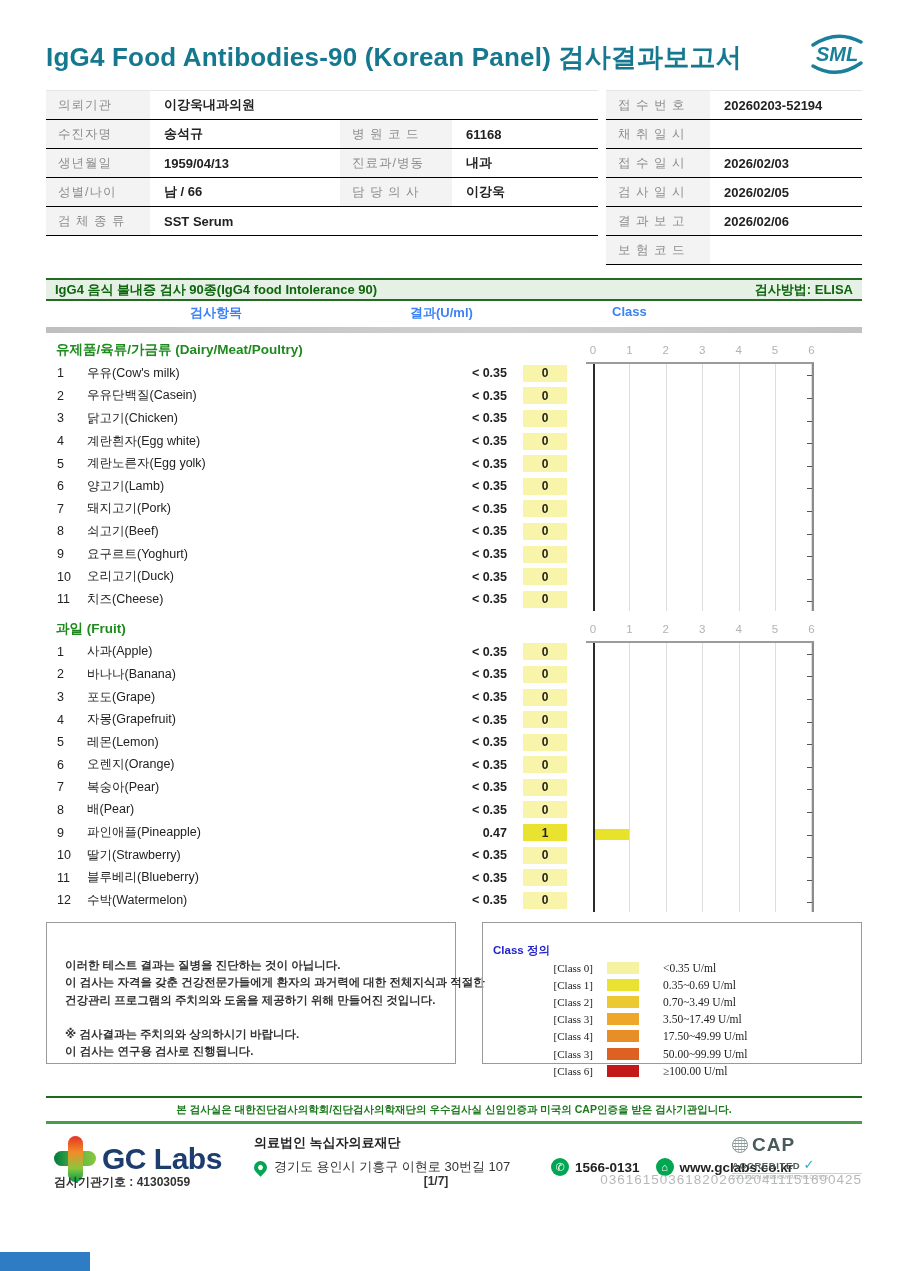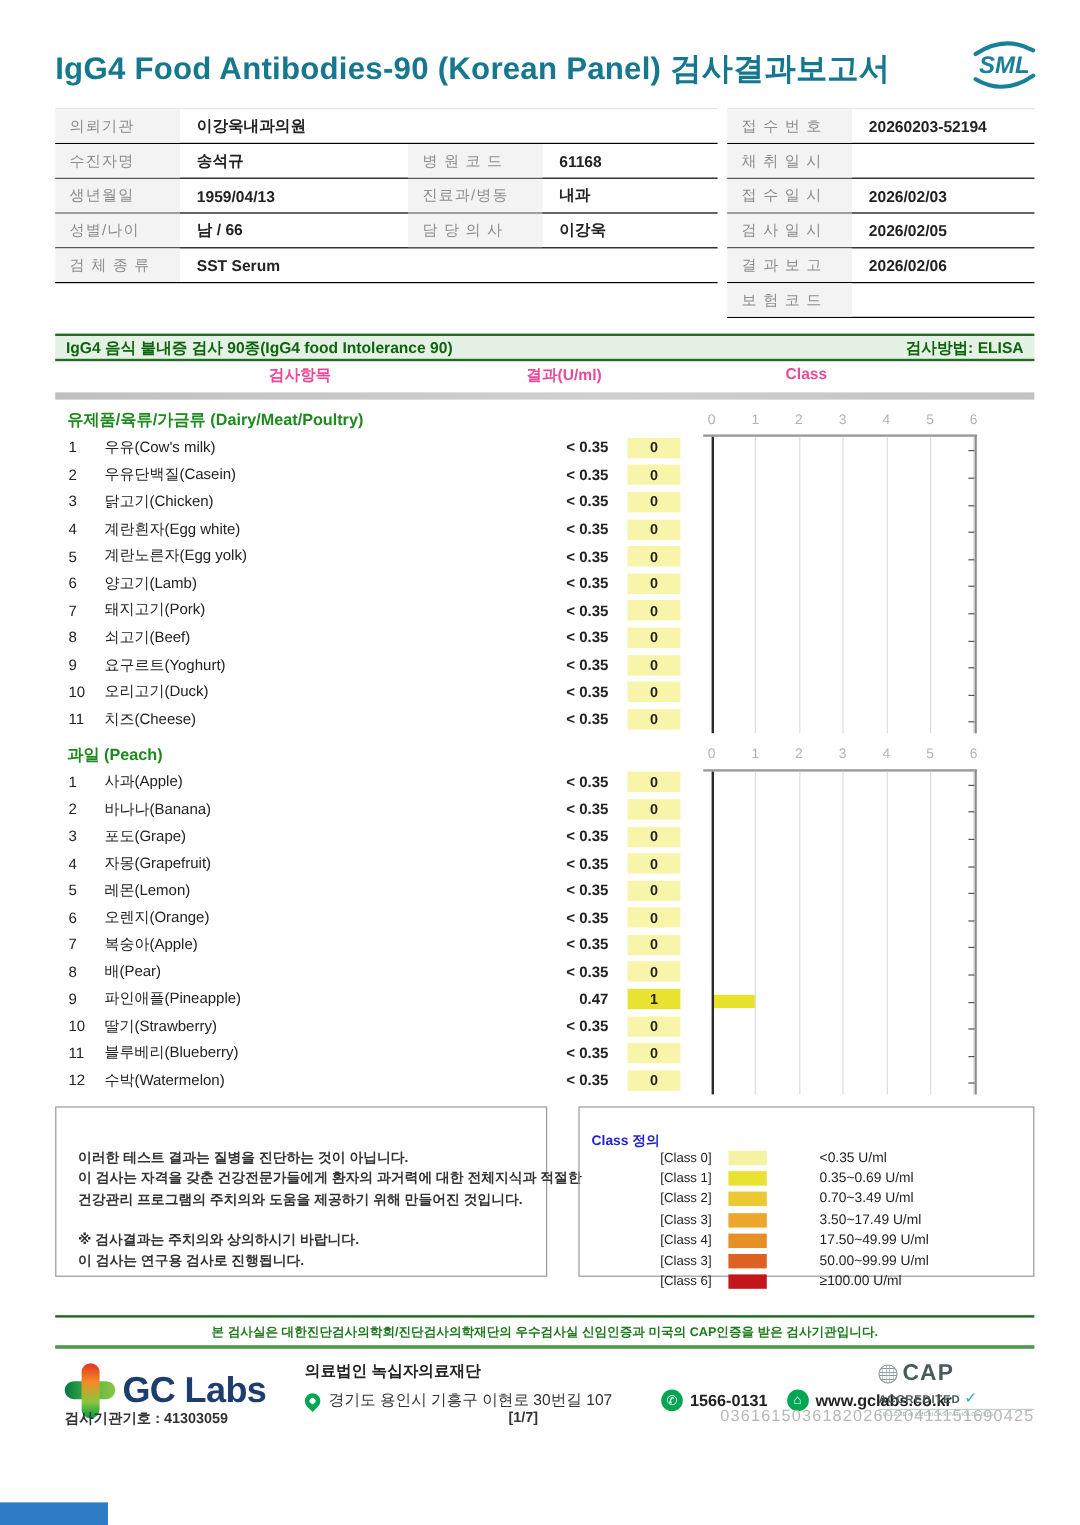--- a/index.html
+++ b/index.html
@@ -19,21 +19,21 @@
   .ilabel{width:104px;background:#F3F3F3;color:#8C8C8C;font-size:12.5px;display:flex;align-items:center;padding-left:12px;letter-spacing:1px;white-space:nowrap;}
   .ilabel.l2{width:112px;}
   .ival{font-weight:bold;font-size:13px;display:flex;align-items:center;padding-left:14px;white-space:nowrap;}
   .ival.span{flex:1;}
   .ival.v1{width:190px;}
   .ival.v2{flex:1;}
   .info-right .ival{flex:1;}
 
   
   .panel-bar{position:absolute;left:46px;width:816px;top:278px;height:23px;background:#E4F1E4;border-top:2px solid #256B25;border-bottom:2px solid #256B25;display:flex;justify-content:space-between;align-items:center;padding:0 9px;font-weight:bold;font-size:13px;color:#0D650D;white-space:nowrap;}
-  .colhdr{position:absolute;top:304px;font-weight:bold;font-size:13px;color:#ec4899;width:120px;text-align:center;}
+  .colhdr{position:absolute;top:304px;font-weight:bold;font-size:13px;color:#3b82f6;width:120px;text-align:left;}
   .ch1{left:190px;} .ch2{left:410px;} .ch3{left:612px;}
   .graybar{position:absolute;left:46px;width:816px;top:327px;height:6px;background:linear-gradient(90deg,#BFBFBF,#CFCFCF 55%,#C2C2C2);}
 
   
   .sections{position:absolute;left:46px;top:340px;width:816px;}
   .section{position:relative;margin-bottom:8px;}
   .sec-head{position:relative;height:22px;}
   .sec-title{position:absolute;left:10px;top:1px;font-weight:bold;font-size:13.5px;color:#1E8A1E;white-space:nowrap;text-align:center;}
   .axis-num{position:absolute;top:4px;width:20px;text-align:center;font-size:11.5px;color:#B2B2B2;}
   .trow{display:flex;align-items:center;height:22.6px;font-size:12.5px;}
@@ -46,24 +46,24 @@
   .gridline.zero{width:2px;background:#2B2B2B;}
   .tickmark{position:absolute;right:0;width:5px;height:1px;background:#555;}
   .bar{position:absolute;height:11px;}
 
   
   .bottom-boxes{position:absolute;left:46px;top:922px;width:816px;display:flex;}
   .disc-box{width:410px;height:142px;border:1px solid #9A9A9A;padding:34px 18px 0 18px;}
   .disc-line{font-size:11.5px;font-weight:bold;color:#333;line-height:1.5;white-space:nowrap;}
   .legend-box{width:380px;height:142px;border:1px solid #9A9A9A;margin-left:26px;padding:6px 10px 0 10px;}
   .legend-title{font-size:11.5px;font-weight:bold;color:#2222CC;height:16px;margin-top:14px;}
-  .leg-row{display:flex;height:17.2px;}
+  .leg-row{display:flex;align-items:center;height:17.2px;font-family:Liberation Serif, serif;}
   .leg-label{width:100px;text-align:right;font-size:11px;color:#222;}
   .leg-swatch{width:32px;height:12px;margin-left:14px;}
-  .leg-range{margin-left:44px;font-size:11.5px;color:#222;}
+  .leg-range{margin-left:24px;font-size:11.5px;color:#222;}
 
   
   .banner{position:absolute;left:46px;width:816px;top:1096px;border-top:2px solid #1C6B1C;border-bottom:3px solid #4C9A4C;padding:5px 0 4px 0;text-align:center;font-size:10.5px;font-weight:bold;color:#1C7A1C;white-space:nowrap;}
 
   
   .footer{position:absolute;left:46px;width:816px;top:1134px;height:56px;}
   .gc-cross{position:absolute;left:8px;top:2px;width:42px;height:46px;}
   .gc-h{position:absolute;left:0;top:15px;width:42px;height:15px;border-radius:8px;background:linear-gradient(90deg,#007A3D,#56B948 55%,#8CC63E);}
   .gc-v{position:absolute;left:14px;top:0;width:15px;height:46px;border-radius:8px;background:linear-gradient(180deg,#E63323 0%,#F28C28 35%,#8CC63E 70%,#009A44 100%);}
   .gc-brand{position:absolute;left:56px;top:8px;font-size:30px;font-weight:bold;color:#1D3D6F;letter-spacing:-.5px;text-align:right;}
@@ -268,21 +268,21 @@
           <div class="tickmark" style="top: 124.3px;"></div>
           <div class="tickmark" style="top: 146.9px;"></div>
           <div class="tickmark" style="top: 169.5px;"></div>
           <div class="tickmark" style="top: 192.1px;"></div>
           <div class="tickmark" style="top: 214.7px;"></div>
           <div class="tickmark" style="top: 237.3px;"></div>
         </div>
       </div>
       <div class="section">
         <div class="sec-head">
-          <div class="sec-title" style="left: 10px;">과일 (Peach)</div>
+          <div class="sec-title" style="left: 10px;">과일 (Fruit)</div>
           <span class="axis-num" style="left: 537px;">0</span>
           <span class="axis-num" style="left: 573.4px;">1</span>
           <span class="axis-num" style="left: 609.8px;">2</span>
           <span class="axis-num" style="left: 646.2px;">3</span>
           <span class="axis-num" style="left: 682.6px;">4</span>
           <span class="axis-num" style="left: 719px;">5</span>
           <span class="axis-num" style="left: 755.4px;">6</span>
         </div>
         <div class="rows">
           <div class="trow">
@@ -316,21 +316,21 @@
             <div class="tbadge" style="background: rgb(248, 245, 171);">0</div>
           </div>
           <div class="trow">
             <div class="tnum">6</div>
             <div class="tname">오렌지(Orange)</div>
             <div class="tres">&lt; 0.35</div>
             <div class="tbadge" style="background: rgb(248, 245, 171);">0</div>
           </div>
           <div class="trow">
             <div class="tnum">7</div>
-            <div class="tname">복숭아(Apple)</div>
+            <div class="tname">복숭아(Pear)</div>
             <div class="tres">&lt; 0.35</div>
             <div class="tbadge" style="background: rgb(248, 245, 171);">0</div>
           </div>
           <div class="trow">
             <div class="tnum">8</div>
             <div class="tname">배(Pear)</div>
             <div class="tres">&lt; 0.35</div>
             <div class="tbadge" style="background: rgb(248, 245, 171);">0</div>
           </div>
           <div class="trow">

